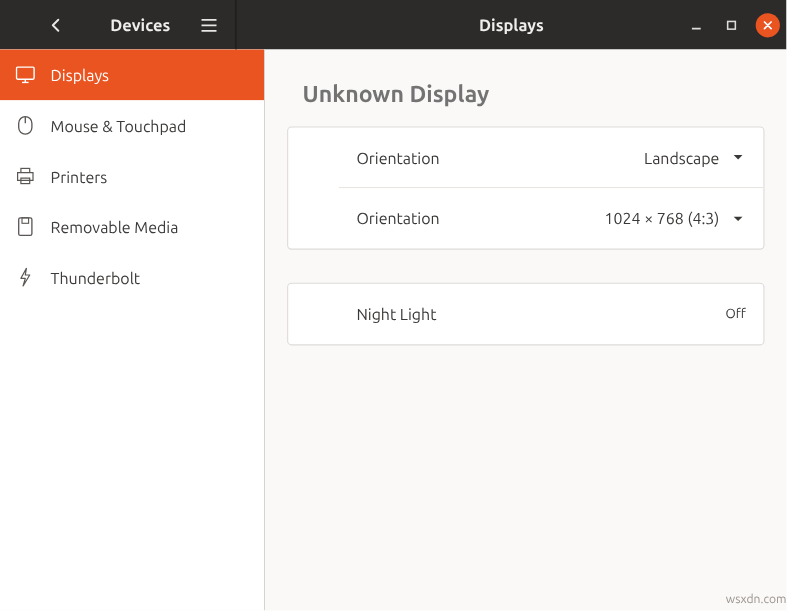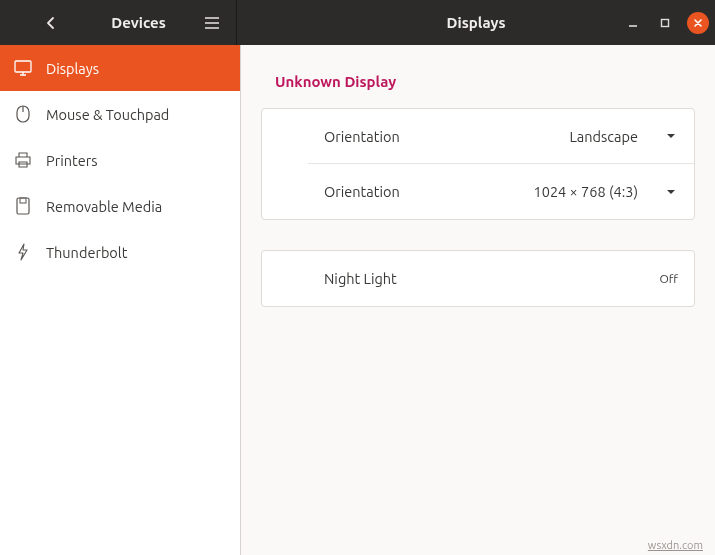--- a/index.html
+++ b/index.html
@@ -1,49 +1,49 @@
 <!DOCTYPE html>
 <html><head>
 <meta charset="utf-8">
 <style>
   * { box-sizing: border-box; margin: 0; padding: 0; font-family: Ubuntu, "Segoe UI", Arial, sans-serif; }
   body { width: 715px; height: 555px; background: #fff; overflow: hidden; }
   .window { display: flex; flex-direction: column; width: 715px; height: 555px; }
   
   
   .headerbar { display: flex; height: 45px; background: #2d2a2a; color: #eee; }
-  .hb-left { width: 237px; display: flex; align-items: center; position: relative; border-right: 1px solid #1a1818; padding-left: 29px; }
+  .hb-left { width: 215px; display: flex; align-items: center; position: relative; border-right: 1px solid #1a1818; padding-left: 29px; }
   .hb-right { flex: 1; display: flex; align-items: center; position: relative; }
   .hb-back { width: 44px; height: 100%; display: flex; align-items: center; justify-content: center; cursor: pointer; }
   .hb-title-left { flex: 1; text-align: center; font-weight: 600; font-size: 15px; color: #f0eeed; padding-right: 32px; }
   .hb-menu { position: absolute; right: 8px; width: 32px; height: 32px; display: flex; align-items: center; justify-content: center; cursor: pointer; }
   .hb-title-right { position: absolute; left: 0; right: 0; text-align: center; font-weight: 600; font-size: 15px; color: #f0eeed; pointer-events: none; }
   .hb-controls { position: absolute; right: 6px; display: flex; gap: 12px; align-items: center; }
   .hb-btn { width: 20px; height: 20px; display: flex; align-items: center; justify-content: center; cursor: pointer; color: #ddd; }
   .hb-close { width: 22px; height: 22px; border-radius: 50%; background: #e95420; display: flex; align-items: center; justify-content: center; cursor: pointer; }
   
   
   .body { flex: 1; display: flex; }
   .sidebar { width: 241px; background: #fff; border-right: 1px solid #d6d3d1; }
   .side-item { display: flex; align-items: center; height: 46px; padding: 0 14px; gap: 14px; font-size: 14.5px; color: #3d3b39; cursor: pointer; }
   .side-item.active { background: #e95420; color: #fff; }
   .side-icon { width: 18px; height: 18px; display: flex; align-items: center; justify-content: center; flex-shrink: 0; }
   .side-item.active .side-icon svg { stroke: #fff; fill: none; }
   
   .main { flex: 1; background: #faf9f8; padding: 20px 20px; }
-  .section-title { font-weight: 700; font-size: 15px; color: #be185d; margin: 8px 0 18px 14px; }
+  .section-title { font-weight: 700; font-size: 21px; color: #737373; margin: 8px 0 18px 14px; }
   .list-frame { border: 1px solid #dedbd8; border-radius: 4px; background: #fff; margin-bottom: 30px; padding-left: 46px; }
   .list-row { display: flex; align-items: center; justify-content: space-between; height: 55px; padding: 0 16px; border-bottom: 1px solid #e8e5e2; cursor: pointer; }
   .list-row:last-child { border-bottom: none; }
   .row-label { font-size: 14.5px; color: #3a3836; }
-  .row-value { font-size: 14.5px; color: #3a3836; display: flex; align-items: center; gap: 26px; }
+  .row-value { font-size: 14.5px; color: #3a3836; display: flex; align-items: center; gap: 10px; }
   .row-plain { font-size: 12px; color: #3a3836; }
   .caret { width: 14px; display: flex; align-items: center; justify-content: center; }
   
-  .watermark { position: absolute; bottom: 4px; right: 12px; font-size: 11px; color: #9a948f; text-decoration: underline; }
+  .watermark { position: absolute; bottom: 4px; right: 0; font-size: 11px; color: #9a948f; }
 </style>
 </head>
 <body>
 
 <div class="window">
   <div class="headerbar">
     <div class="hb-left">
       <div class="hb-back">
         <svg width="10" height="14" viewBox="0 0 10 14">
             <path d="M7 2 L2 7 L7 12" stroke="#e8e5e2" stroke-width="1.8" fill="none" stroke-linecap="round" stroke-linejoin="round"></path>

